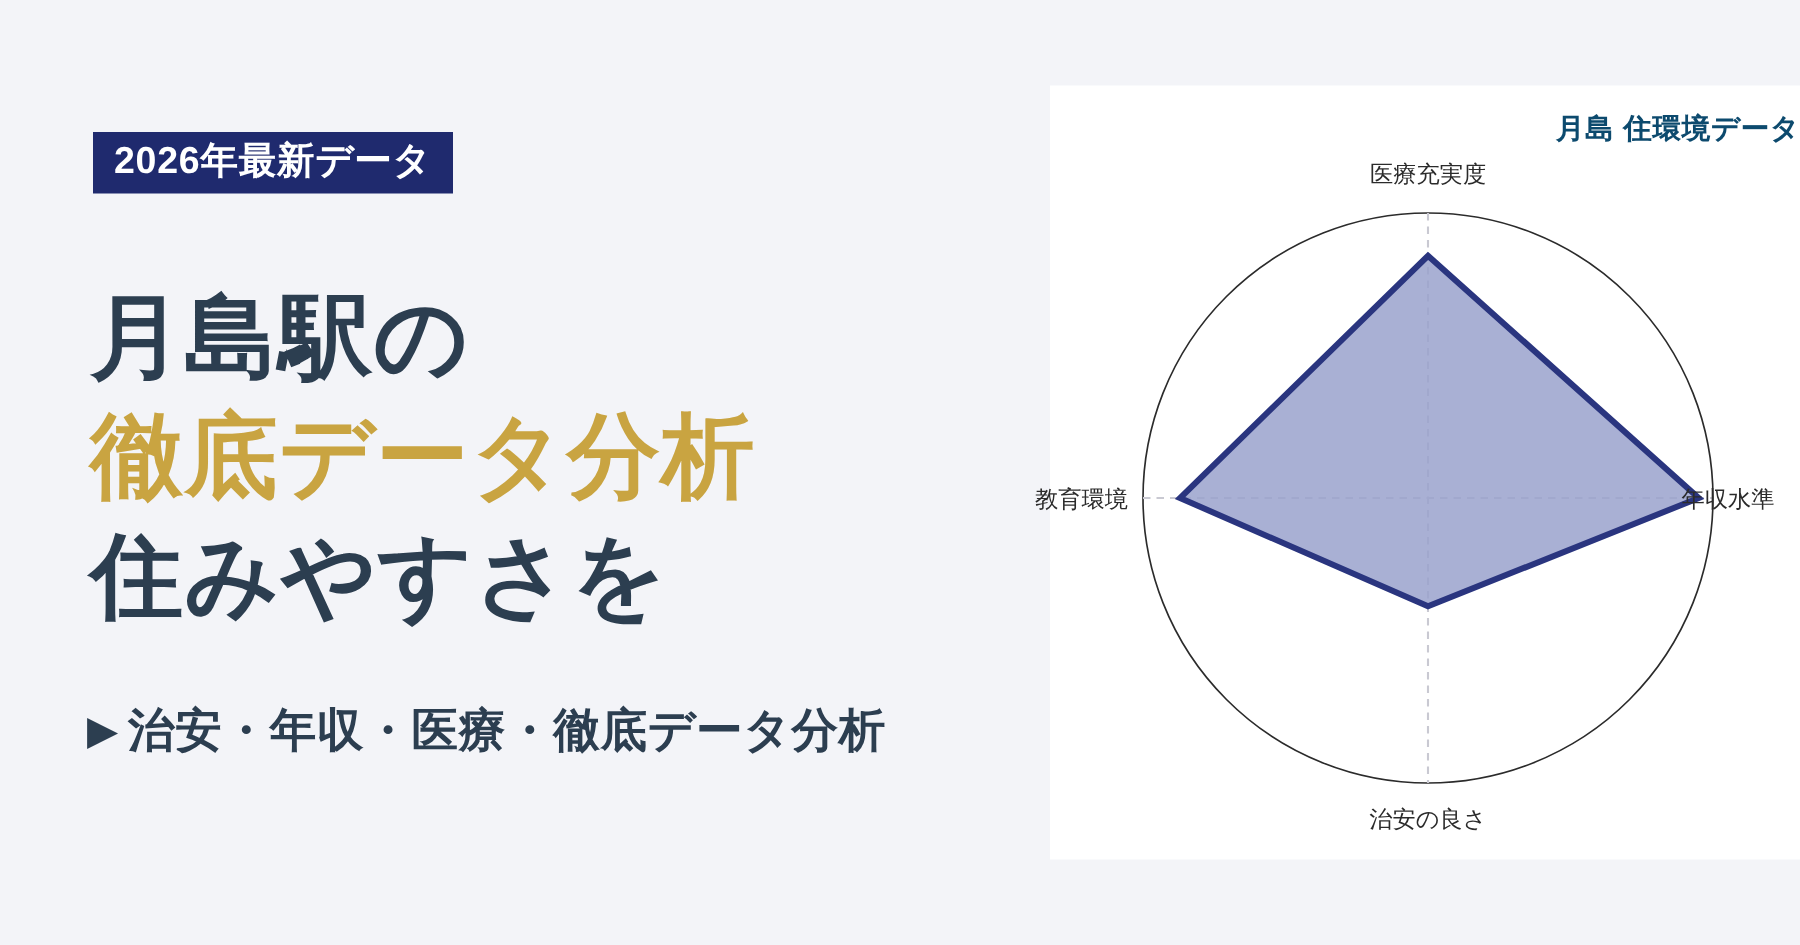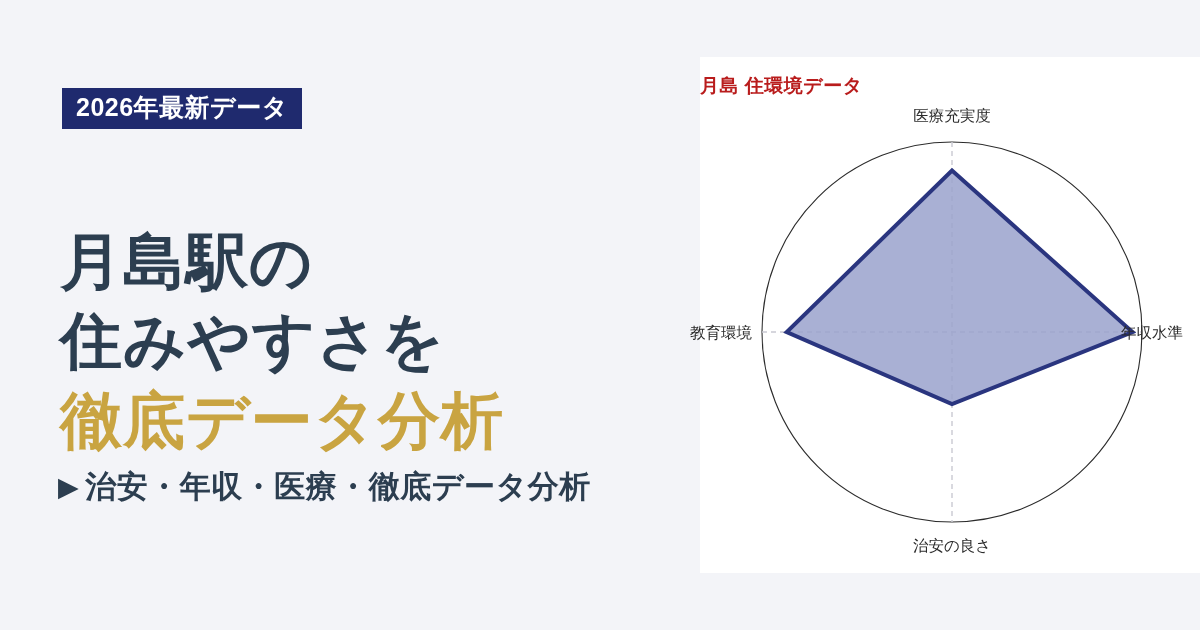--- a/index.html
+++ b/index.html
@@ -37,21 +37,20 @@
     padding: 7px 14px 9px 14px;
     line-height: 1;
     white-space: nowrap;
   }
 
   .headline {
     position: absolute;
     left: 60px;
     top: 186px;
     width: 620px;
-    margin-top: 36px;
   }
   .headline-line {
     font-size: 62px;
     font-weight: bold;
     line-height: 1.28;
     letter-spacing: 1px;
     white-space: nowrap;
     color: #2c3e50;
   }
   .headline-line.accent {
@@ -85,24 +84,24 @@
     width: 500px;
     height: 516px;
     background: #ffffff;
     overflow: visible;
   }
   .chart-title {
     position: absolute;
     top: 16px;
     left: 0;
     width: 100%;
-    text-align: left;
+    text-align: right;
     font-size: 19px;
     font-weight: bold;
-    color: #b91c1c;
+    color: #0c4a6e;
     letter-spacing: 0.5px;
   }
   .radar-svg {
     position: absolute;
     left: 0;
     top: 0;
     width: 500px;
     height: 516px;
     overflow: visible;
   }
@@ -114,22 +113,22 @@
 </style>
 </head>
 <body>
 
 <div class="left-col">
 
   <div class="badge">2026年最新データ</div>
 
   <div class="headline">
     <div class="headline-line">月島駅の</div>
+    <div class="headline-line accent">徹底データ分析</div>
     <div class="headline-line">住みやすさを</div>
-    <div class="headline-line accent">徹底データ分析</div>
   </div>
 
   <div class="subtitle">
     <span class="tri">▶</span>
     <span>治安・年収・医療・徹底データ分析</span>
   </div>
 
 </div>
 
 <div class="chart-panel">

